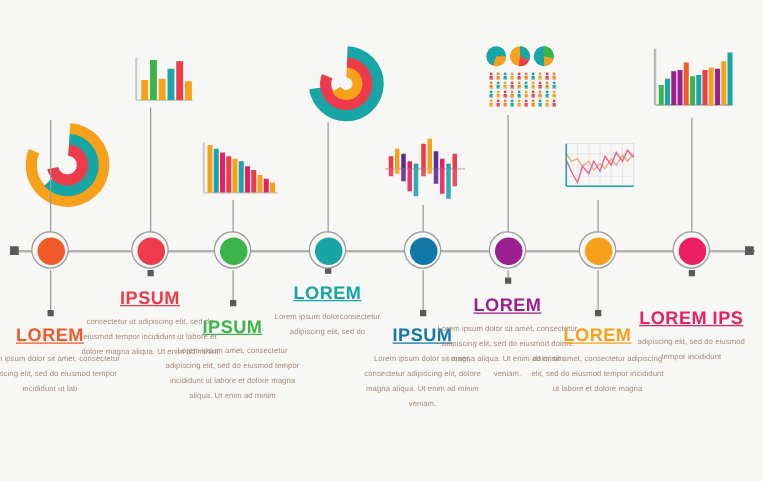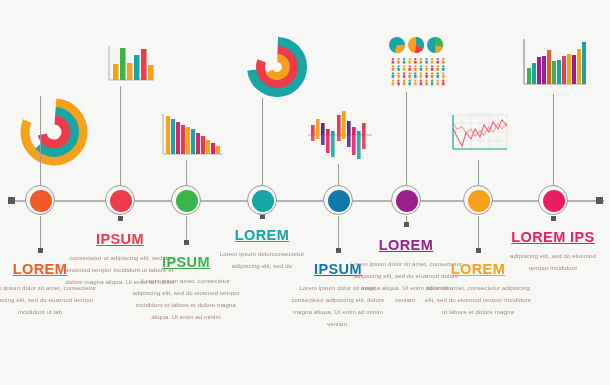--- a/index.html
+++ b/index.html
@@ -438,19 +438,19 @@
         <div class="body">Lorem ipsum dolor sit amet, consectetur adipiscing elit, dolore magna aliqua. Ut enim ad minim veniam.</div>
       </div>
       <div class="block" style="width: 112px; left: 350px; top: 238px;">
         <div class="title" style="color: rgb(155, 31, 143);">LOREM</div>
         <div class="body">Lorem ipsum dolor sit amet, consectetur adipiscing elit, sed do eiusmod dolore magna aliqua. Ut enim ad minim veniam.</div>
       </div>
       <div class="block" style="width: 110px; left: 423px; top: 262px;">
         <div class="title" style="color: rgb(247, 161, 26);">LOREM</div>
         <div class="body">dolor sit  amet, consectetur adipiscing elit, sed do eiusmod tempor incididunt ut labore et dolore magna</div>
       </div>
-      <div class="block" style="width: 98px; left: 504px; top: 230px;">
+      <div class="block" style="width: 98px; left: 504px; top: 248px;">
         <div class="title" style="color: rgb(236, 30, 99);">LOREM IPS</div>
         <div class="body">adipiscing elit, sed do eiusmod tempor incididunt</div>
       </div>
     </div>
 
 </div>
 
 </body></html>

